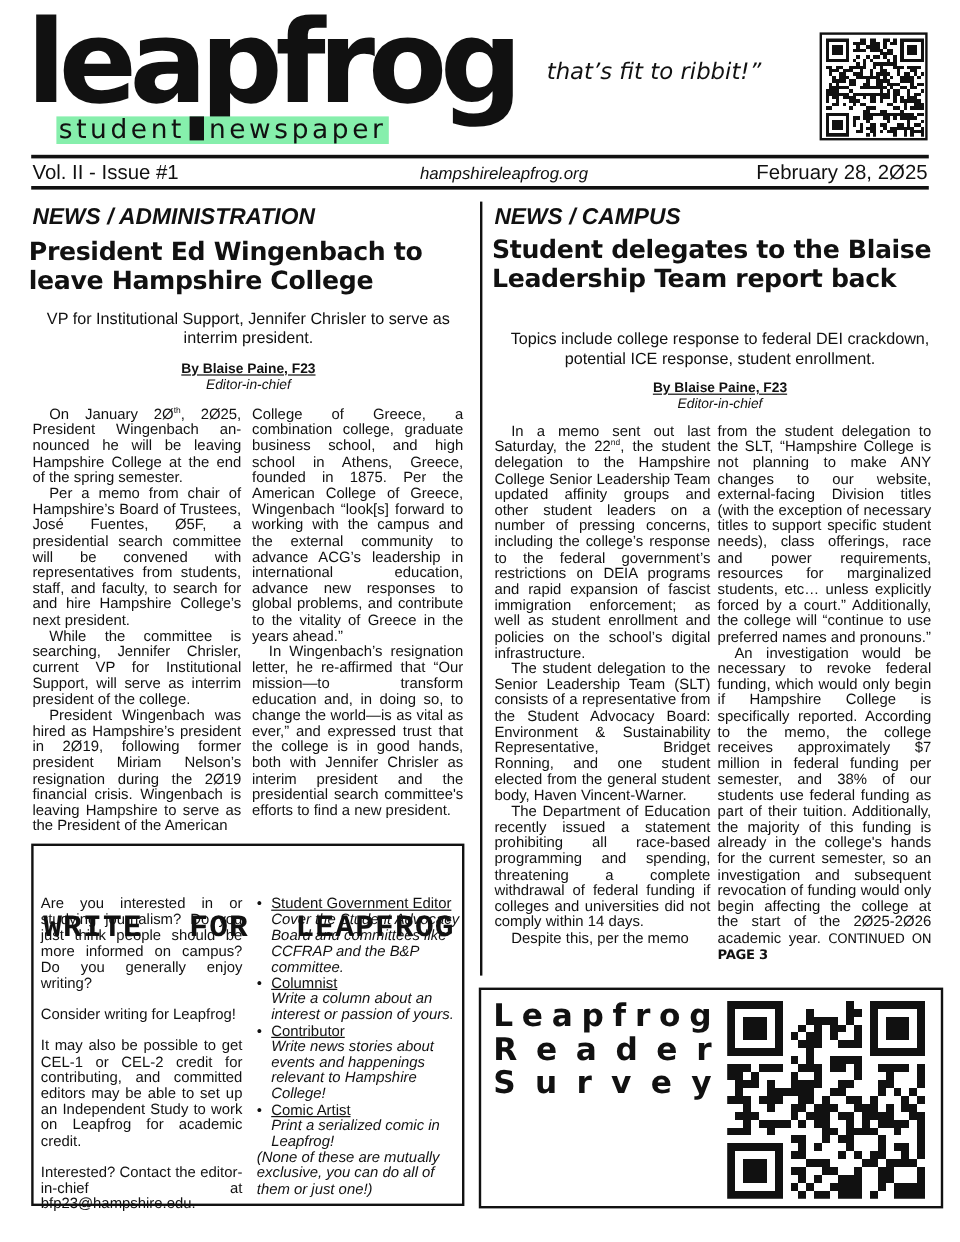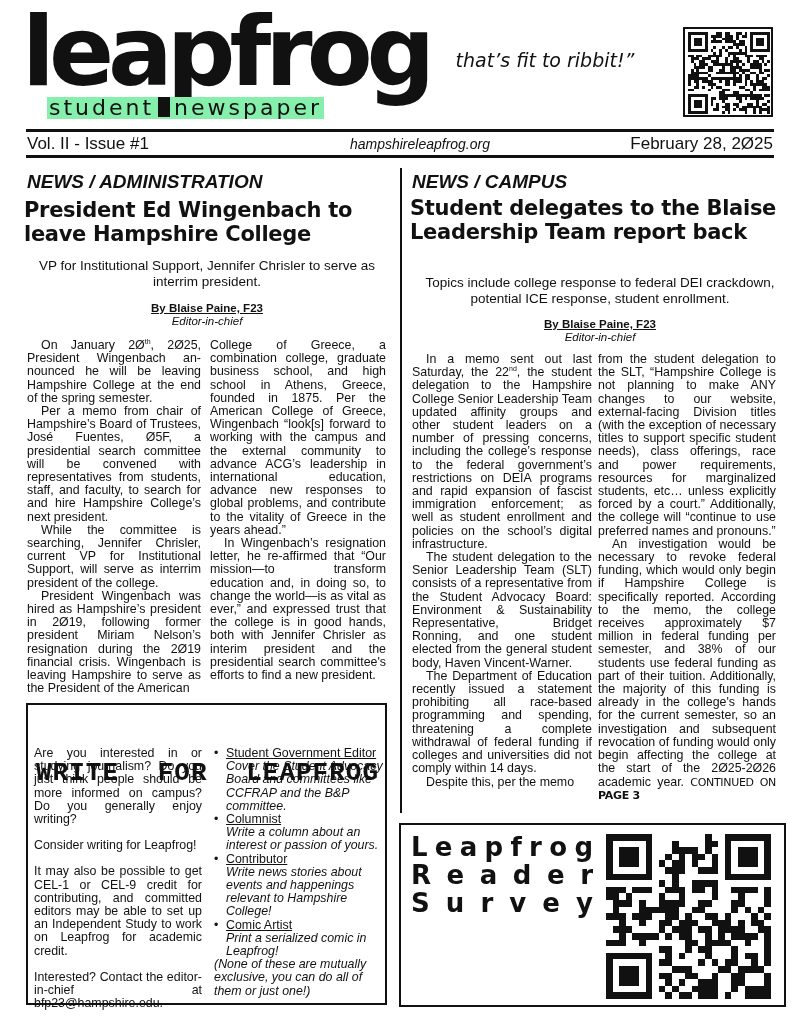--- a/index.html
+++ b/index.html
@@ -475,21 +475,21 @@
 
 <div class="write-box">
   <div class="write-title">
     <span>WRITE</span>
     <span>FOR</span>
     <span>LEAPFROG</span>
   </div>
   <div class="write-left">
     <p>Are you interested in or studying journalism? Do you just think people should be more informed on campus? Do you generally enjoy writing?</p>
     <p>Consider writing for Leapfrog!</p>
-    <p>It may also be possible to get CEL-1 or CEL-9 credit for contributing, and committed editors may be able to set up an Independent Study to work on Leapfrog for academic credit.</p>
+    <p>It may also be possible to get CEL-1 or CEL-2 credit for contributing, and committed editors may be able to set up an Independent Study to work on Leapfrog for academic credit.</p>
     <p>Interested? Contact the editor-in-chief at bfp23@hampshire.edu.</p>
   </div>
   <div class="write-right">
     <div class="role">
       <span class="dot">•</span>
       <span class="rname">Student Government Editor</span>
       <span class="rdesc">Cover the Student Advocacy Board and committees like CCFRAP and the B&amp;P committee.</span>
     </div>
     <div class="role">
       <span class="dot">•</span>

